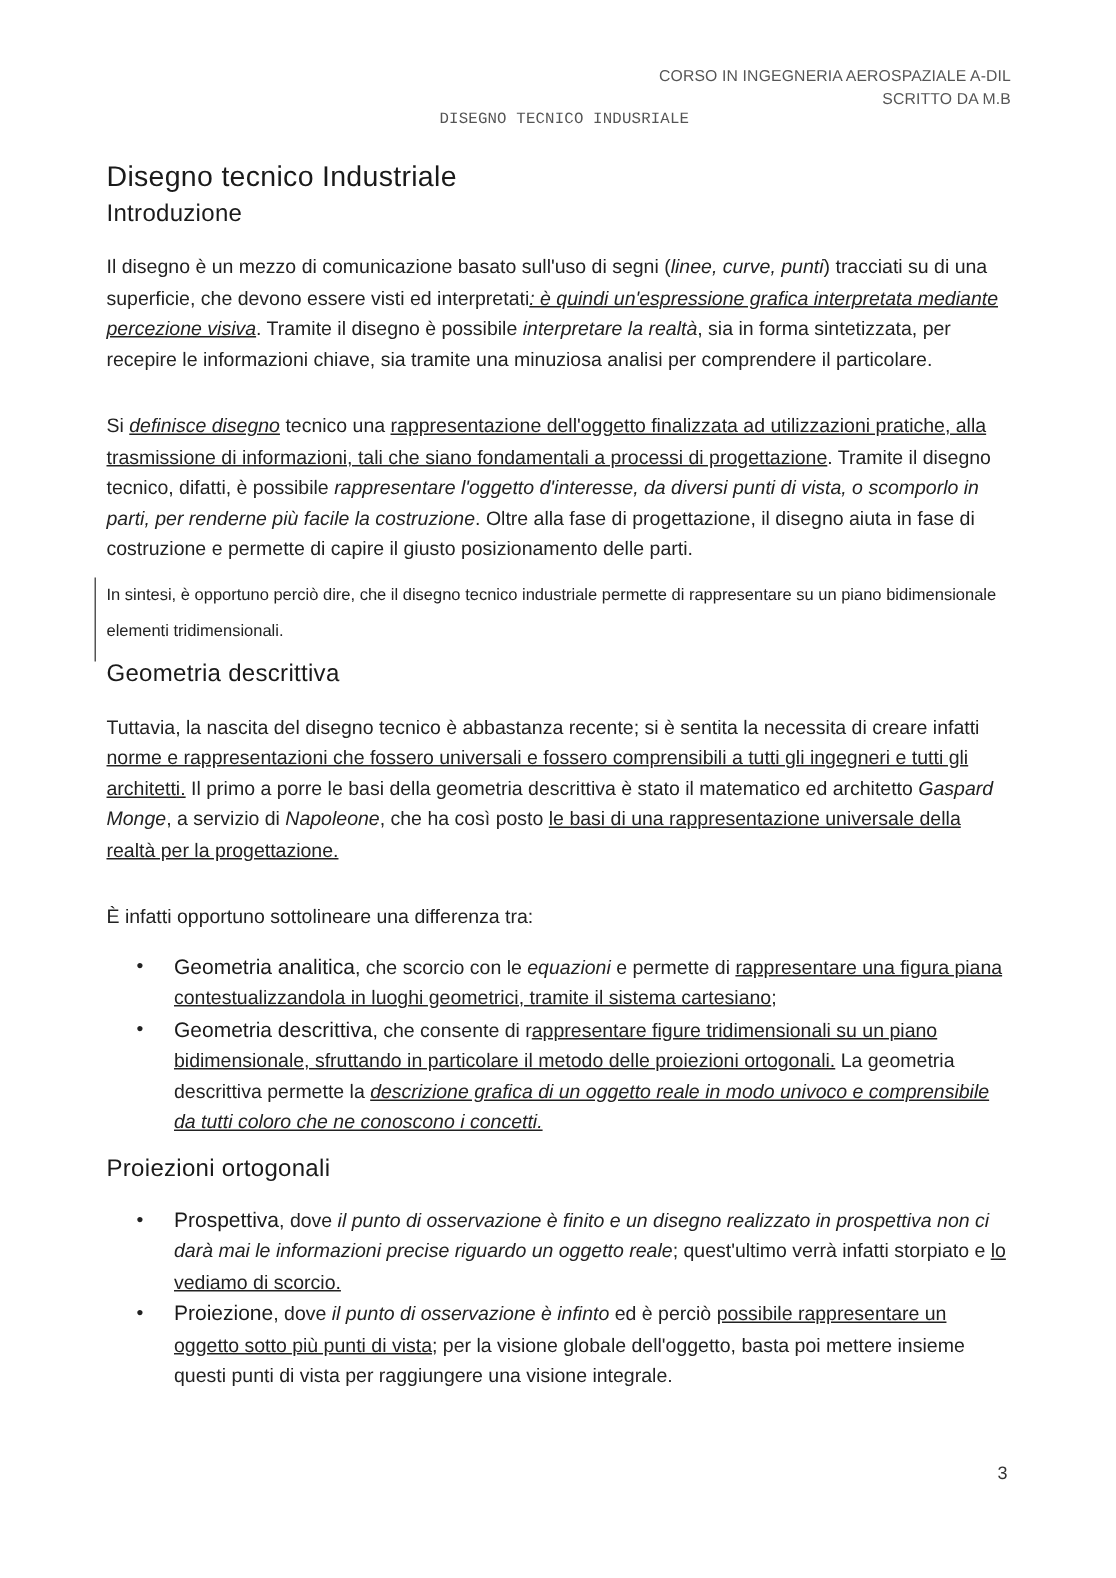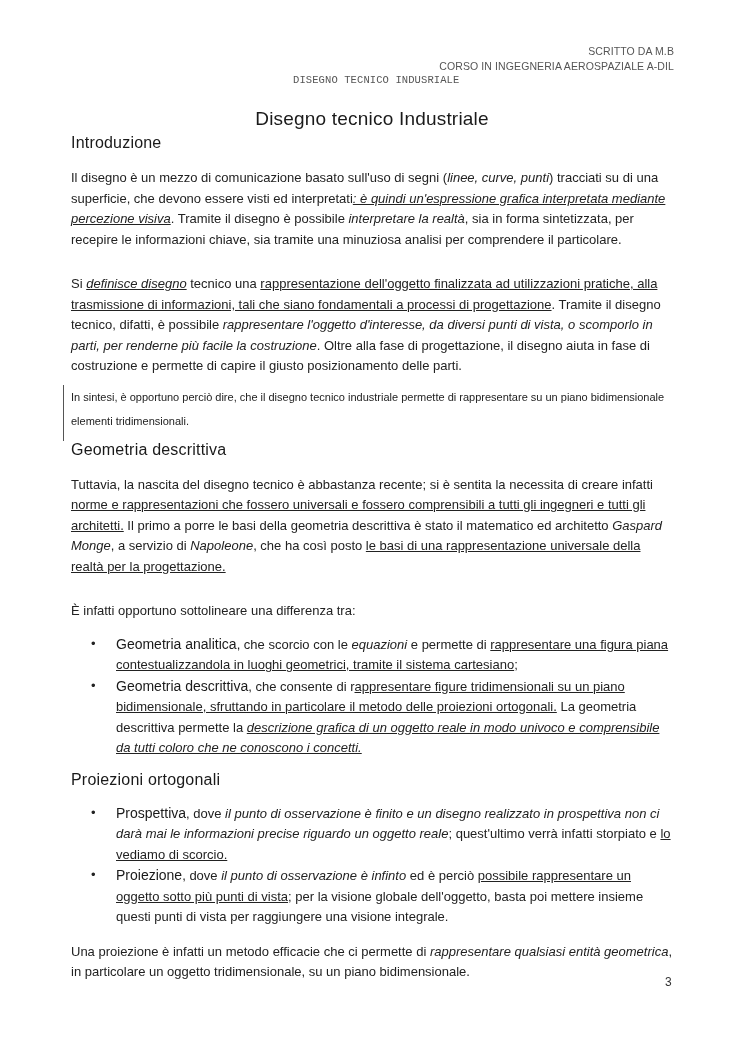--- a/index.html
+++ b/index.html
@@ -13,21 +13,21 @@
   }
   .header-line3 {
     position: absolute; left: 293px; top: 74px;
     font-size: 10.5px; color: #555555; letter-spacing: 0.1px; font-family: Liberation Mono, monospace;
   }
   .content {
     position: absolute; left: 71px; top: 106px; width: 602px;
   }
   h1.doc-title {
     margin: 0; font-size: 19px; font-weight: normal; color: #1a1a1a;
-    line-height: 26px; letter-spacing: 0.2px; text-align: center;
+    line-height: 26px; letter-spacing: 0.2px;
   }
   h2.section {
     margin: 0; font-size: 16px; font-weight: normal; color: #1a1a1a;
     line-height: 22px; letter-spacing: 0.2px;
   }
   p {
     margin: 0; font-size: 13px; line-height: 20.5px; color: #222222;
   }
   .p-gap { margin-top: 14px; }
   .p-gap-sm { margin-top: 24px; }
@@ -48,22 +48,22 @@
   .b { font-weight: normal; }
   .i { font-style: italic; }
   .page-number {
     position: absolute; left: 665px; top: 975px; font-size: 12px; color: #333333;
   }
 </style>
 </head>
 <body>
 
 <div class="header-block">
+  <div>CORSO IN INGEGNERIA AEROSPAZIALE A-DIL</div>
   <div>SCRITTO DA M.B</div>
-  <div>CORSO IN INGEGNERIA AEROSPAZIALE A-DIL</div>
 </div>
 <div class="header-line3">DISEGNO TECNICO INDUSRIALE</div>
 
 <div class="content">
   <h1 class="doc-title">Disegno tecnico Industriale</h1>
 
   <h2 class="section">Introduzione</h2>
 
   <p class="p-gap"><span>Il disegno è un </span><span class="b">mezzo di comunicazione</span><span> basato sull'uso di segni (</span><span class="i">linee, curve, punti</span><span>) tracciati su di una superficie, che devono essere visti ed interpretati</span><span class="i u">: è quindi un'espressione grafica interpretata mediante percezione visiva</span><span>. Tramite il disegno è possibile </span><span class="b i">interpretare la realtà</span><span>, sia in forma sintetizzata, per recepire le informazioni chiave, sia tramite una minuziosa analisi per comprendere il particolare.</span></p>
 
@@ -93,16 +93,15 @@
 
   <ul class="bullets">
     <li>
       <span class="bullet">•</span><span class="lead">Prospettiva</span><span>, dove </span><span class="b i">il punto di osservazione è finito</span><span class="i"> e un disegno realizzato in prospettiva non ci darà mai le informazioni precise riguardo un oggetto reale</span><span>; quest'ultimo verrà infatti storpiato e </span><span class="u">lo vediamo di scorcio.</span>
     </li>
     <li>
       <span class="bullet">•</span><span class="lead">Proiezione</span><span>, dove </span><span class="b i">il punto di osservazione è infinto</span><span> ed è perciò </span><span class="u">possibile rappresentare un oggetto sotto più punti di vista</span><span>; per la visione globale dell'oggetto, basta poi mettere insieme questi punti di vista per raggiungere una visione integrale.</span>
     </li>
   </ul>
 
-  <p class="p-gap"><span>Una proiezione è infatti un metodo efficacie che ci permette di </span><span class="i">rappresentare qualsiasi entità geometrica</span><span>, in particolare un oggetto tridimensionale, su un piano bidimensionale.</span></p>
 </div>
 
 <div class="page-number">3</div>
 
 </body></html>

